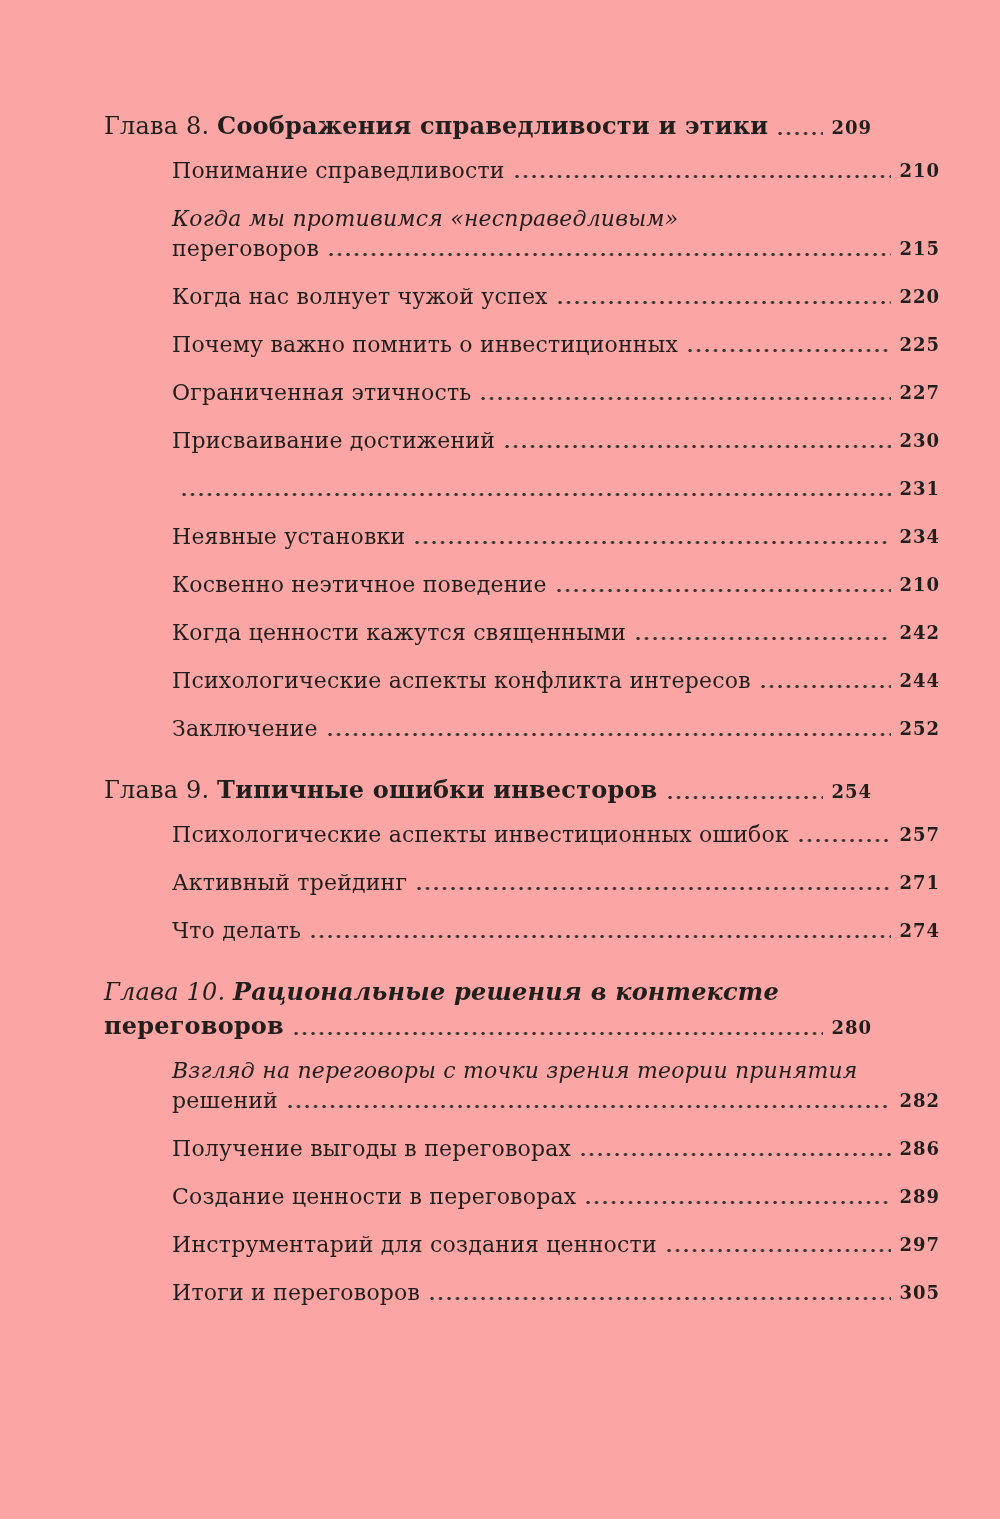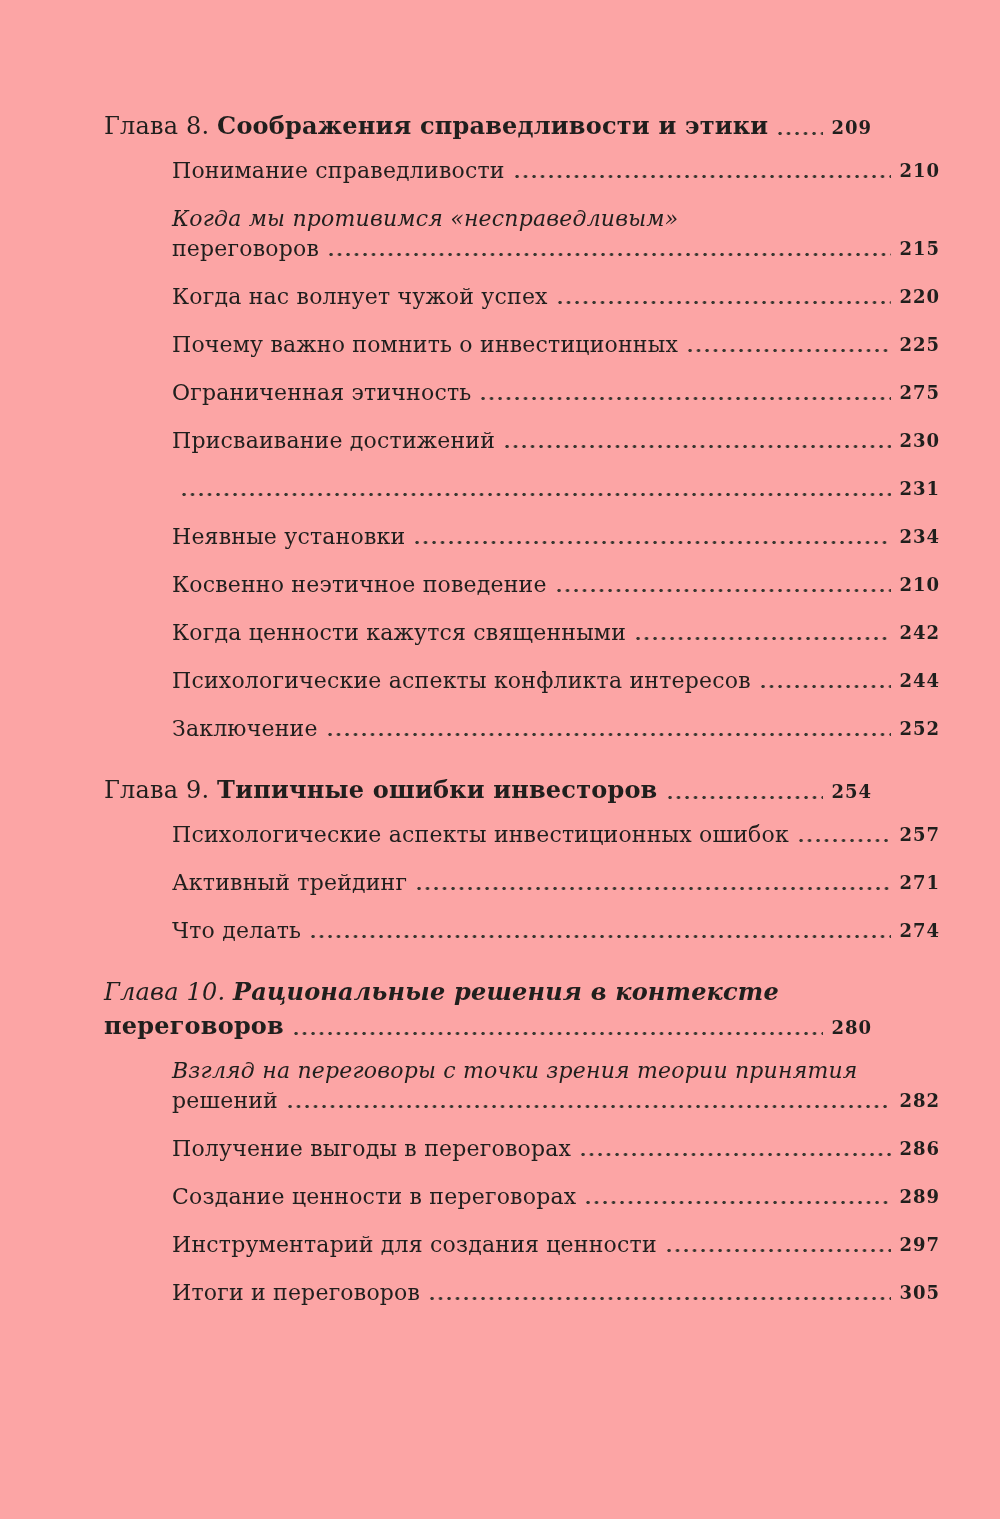--- a/index.html
+++ b/index.html
@@ -115,21 +115,21 @@
         <span class="title">Почему важно помнить о инвестиционных</span>
         <span class="leader"></span>
         <span class="pnum">225</span>
       </div>
     </div>
 
     <div class="entry section">
       <div class="row">
         <span class="title">Ограниченная этичность</span>
         <span class="leader"></span>
-        <span class="pnum">275</span>
+        <span class="pnum">227</span>
       </div>
     </div>
 
     <div class="entry section">
       <div class="row">
         <span class="title">Присваивание достижений</span>
         <span class="leader"></span>
         <span class="pnum">230</span>
       </div>
     </div>

